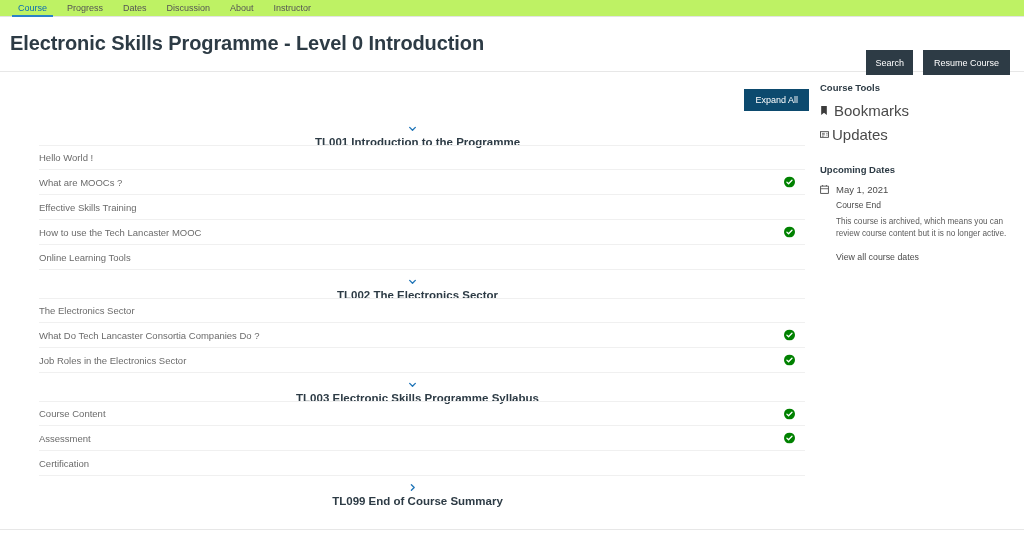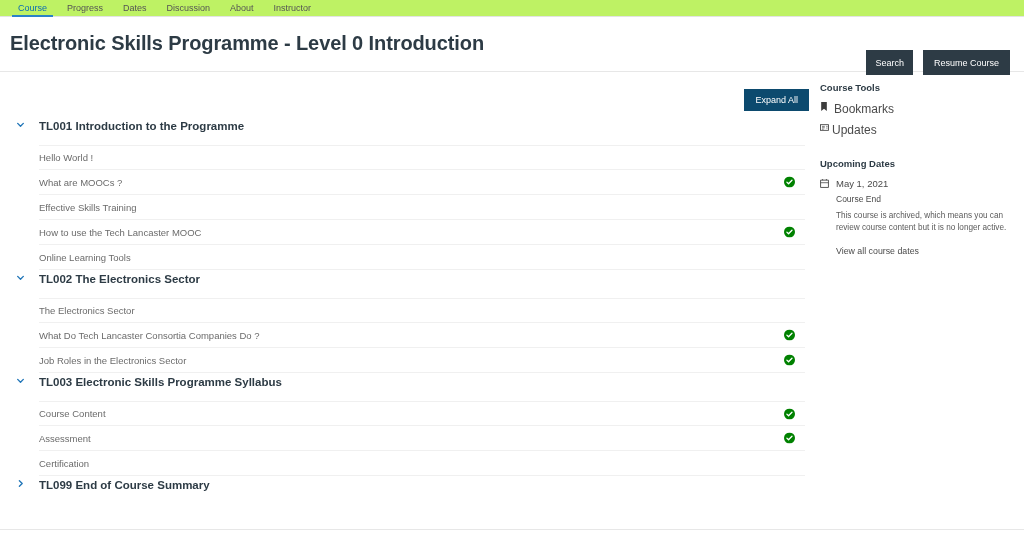--- a/index.html
+++ b/index.html
@@ -109,24 +109,25 @@
     font-size: 9px;
     font-family: "Liberation Sans", sans-serif;
     height: 22px;
     padding: 0 11px;
     cursor: pointer;
   }
 
   
   .section-head {
     display: flex;
-    align-items: flex-start;
+    align-items: center;
     height: 25px;
     padding-left: 2px;
     cursor: pointer;
+    flex-direction: column;
   }
   .chev {
     width: 16px;
     display: flex;
     align-items: center;
     justify-content: center;
     color: #2176b8;
     flex: 0 0 16px;
   }
   .chev svg { display:block; }
@@ -170,22 +171,22 @@
     padding-top: 10px;
   }
   .side-h {
     font-size: 9.5px;
     font-weight: bold;
     color: #2d3b45;
     margin-bottom: 9px;
   }
   .tool-link {
     display: flex;
-    align-items: flex-start;
-    font-size: 12px;
+    align-items: center;
+    font-size: 15px;
     color: #4a4a4a;
     margin-bottom: 7px;
     cursor: pointer;
   }
   .tool-ico {
     width: 11px;
     display: inline-flex;
     align-items: center;
     justify-content: flex-start;
     color: #3c3c3c;

